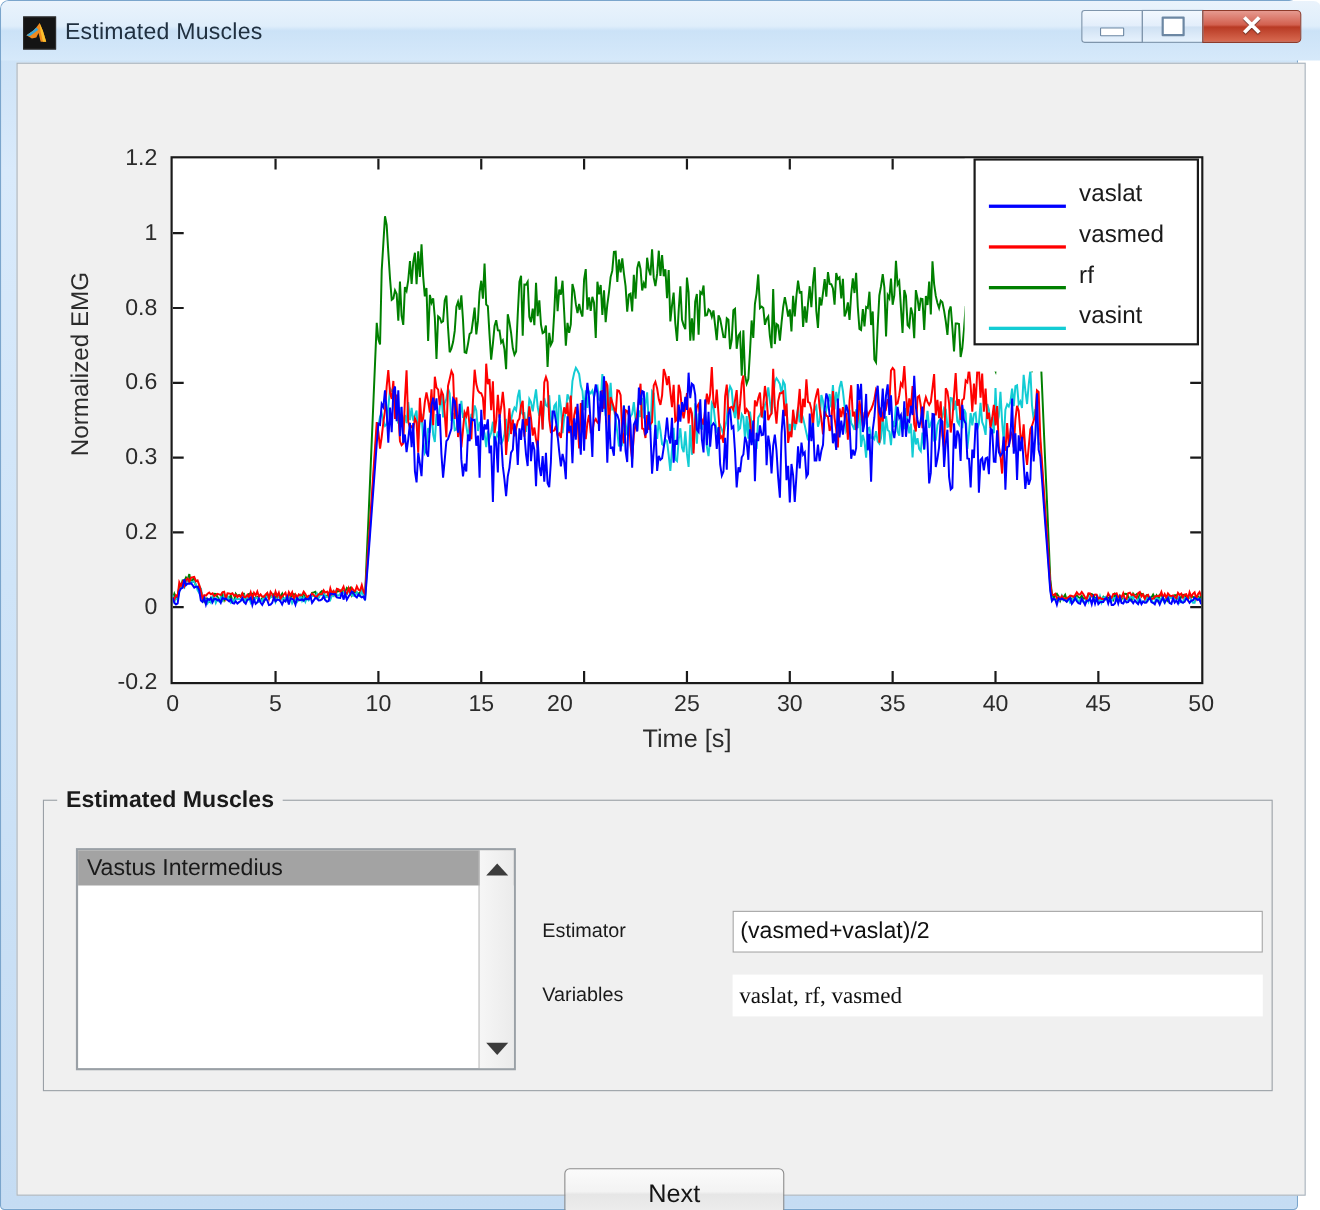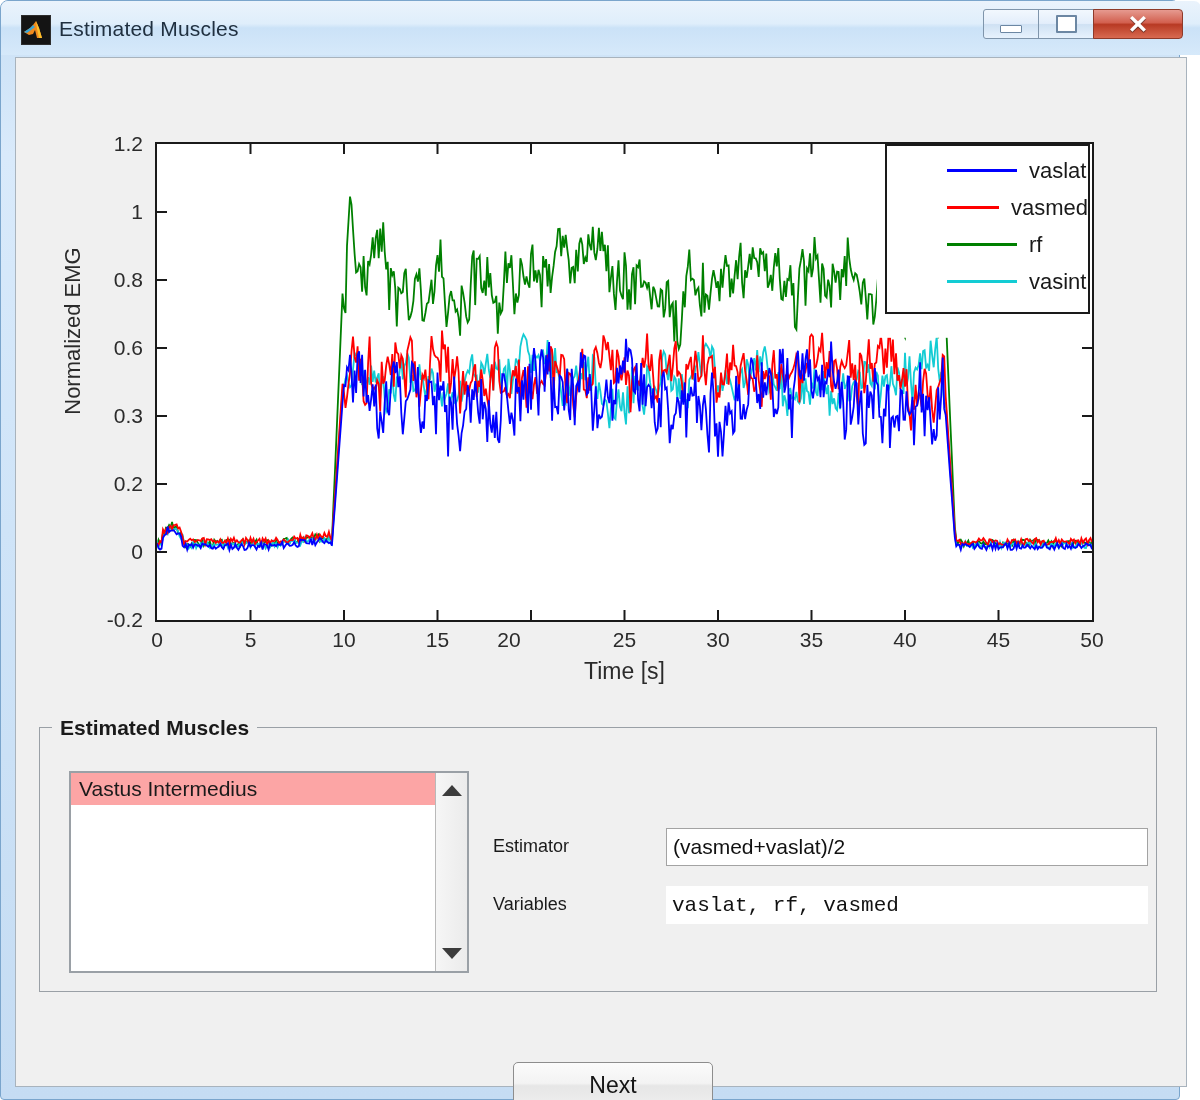--- a/index.html
+++ b/index.html
@@ -176,23 +176,22 @@
     left: 869px; top: 86px;
     width: 205px;
     height: 170px;
     box-sizing: border-box;
     background: #ffffff;
     border: 2px solid #1a1a1a;
     padding: 6px 0 0 0;
   }
   .legend-row {
     display: flex;
-    align-items: center;
+    align-items: flex-end;
     height: 37px;
-    padding-left: 48px;
   }
   .legend-line {
     width: 70px;
     height: 0;
     border-top: 3px solid #000;
     margin-left: 12px;
     margin-right: 12px;
   }
   .legend-text {
     font-size: 22px;
@@ -234,21 +233,21 @@
   }
   .list-item {
     height: 32px;
     line-height: 32px;
     padding-left: 8px;
     font-size: 21px;
     color: #1a1a1a;
     white-space: nowrap;
   }
   .list-item.selected {
-    background: #fca5a5;
+    background: #a3a3a3;
   }
   #list-scroll {
     position: absolute;
     right: 0; top: 0;
     width: 32px;
     height: 100%;
     box-sizing: border-box;
     background: linear-gradient(to right, #f6f6f6, #ebebeb);
     border-left: 1px solid #b9b9b9;
   }
@@ -296,21 +295,21 @@
     position: absolute;
     left: 650px; top: 828px;
     width: 482px;
     height: 38px;
     box-sizing: border-box;
     background: #ffffff;
     border: none;
     font-size: 21px;
     color: #111111;
     padding: 0 6px;
-    font-family: Liberation Mono, monospace;
+    font-family: Liberation Serif, serif;
   }
 
   
   #next-btn {
     position: absolute;
     left: 497px; top: 1004px;
     width: 200px;
     height: 46px;
     box-sizing: border-box;
     border: 1px solid #8d8d8d;

